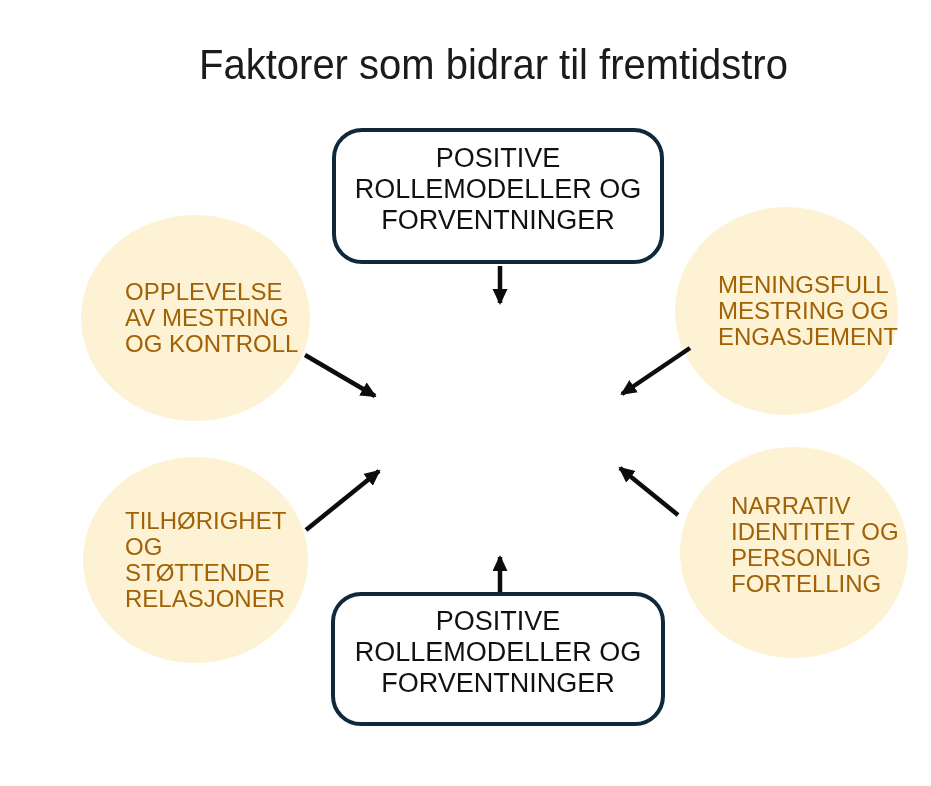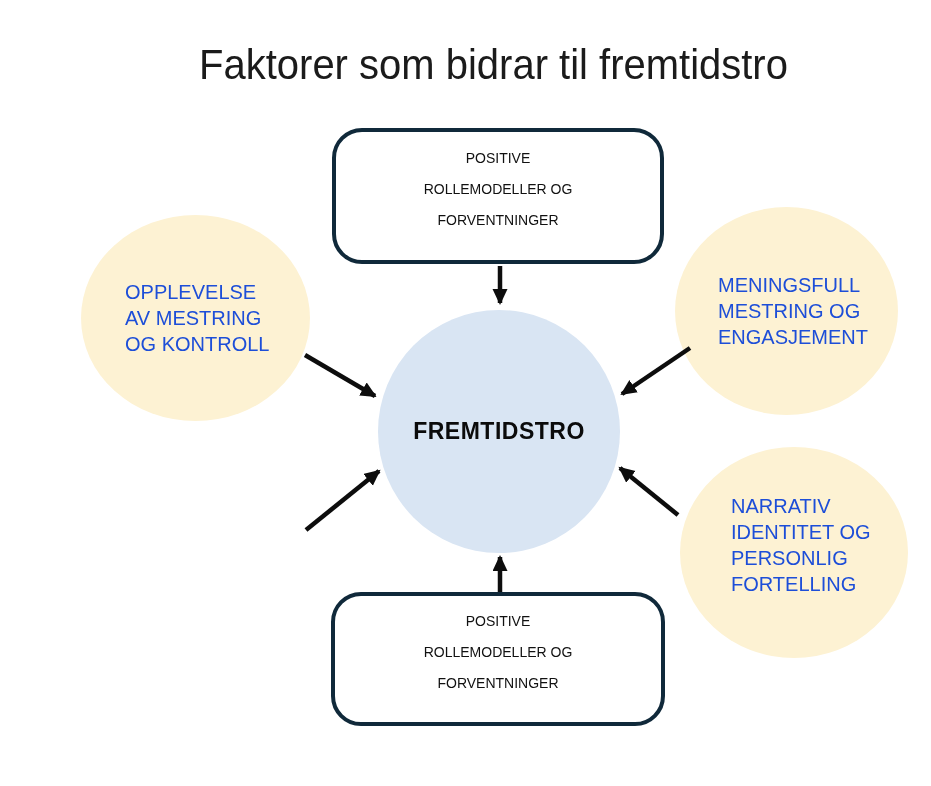--- a/index.html
+++ b/index.html
@@ -20,31 +20,31 @@
     transform:scaleX(0.93);transform-origin:50% 50%;
     white-space:nowrap;
   }
   .node-box{
     position:absolute;background:#ffffff;
     border:4px solid var(--accent-border);border-radius:30px;
     display:flex;align-items:center;justify-content:center;
     text-align:center;box-sizing:border-box;
   }
   .node-box .label{
-    font-size:14px;line-height:31px;white-space:pre-line;color:#111;
+    font-size:27px;line-height:31px;white-space:pre-line;color:#111;
     padding-bottom:14px;
   }
   .box-top{left:304px;top:128px;width:332px;height:136px;}
   .box-bottom{left:303px;top:592px;width:334px;height:134px;}
   .node-circle{
     position:absolute;border-radius:50%;background:var(--circle-yellow);
     display:flex;align-items:center;box-sizing:border-box;
   }
   .node-circle .label{
-    font-size:20px;line-height:26px;white-space:pre-line;color:#1d4ed8;
+    font-size:24px;line-height:26px;white-space:pre-line;color:#a16207;
     text-align:left;
   }
   .circle-upper-left {left:53px; top:215px;width:229px;height:206px;padding-left:44px;}
   .circle-upper-right{left:647px;top:207px;width:223px;height:208px;padding-left:43px;}
   .circle-lower-left {left:55px; top:457px;width:225px;height:206px;padding-left:42px;}
   .circle-lower-right{left:652px;top:447px;width:228px;height:211px;padding-left:51px;}
   .circle-lower-right .label{padding-bottom:16px;}
   .center-circle{
     position:absolute;left:350px;top:310px;width:242px;height:243px;
     border-radius:50%;background:var(--circle-blue);
@@ -75,24 +75,26 @@
 AV MESTRING
 OG KONTROLL</div>
   </div>
 
   <div class="node-circle circle-upper-right">
     <div class="label">MENINGSFULL
 MESTRING OG
 ENGASJEMENT</div>
   </div>
 
-  <div class="center-circle">
-    <div class="label">FREMTIDSTRO</div>
+
+  <div class="node-circle circle-lower-left">
+    <div class="label">TILHØRIGHET
+OG STØTTENDE
+RELASJONER</div>
   </div>
-
 
   <div class="node-circle circle-lower-right">
     <div class="label">NARRATIV
 IDENTITET OG
 PERSONLIG
 FORTELLING</div>
   </div>
 
   <div class="node-box box-bottom">
     <div class="label">POSITIVE

